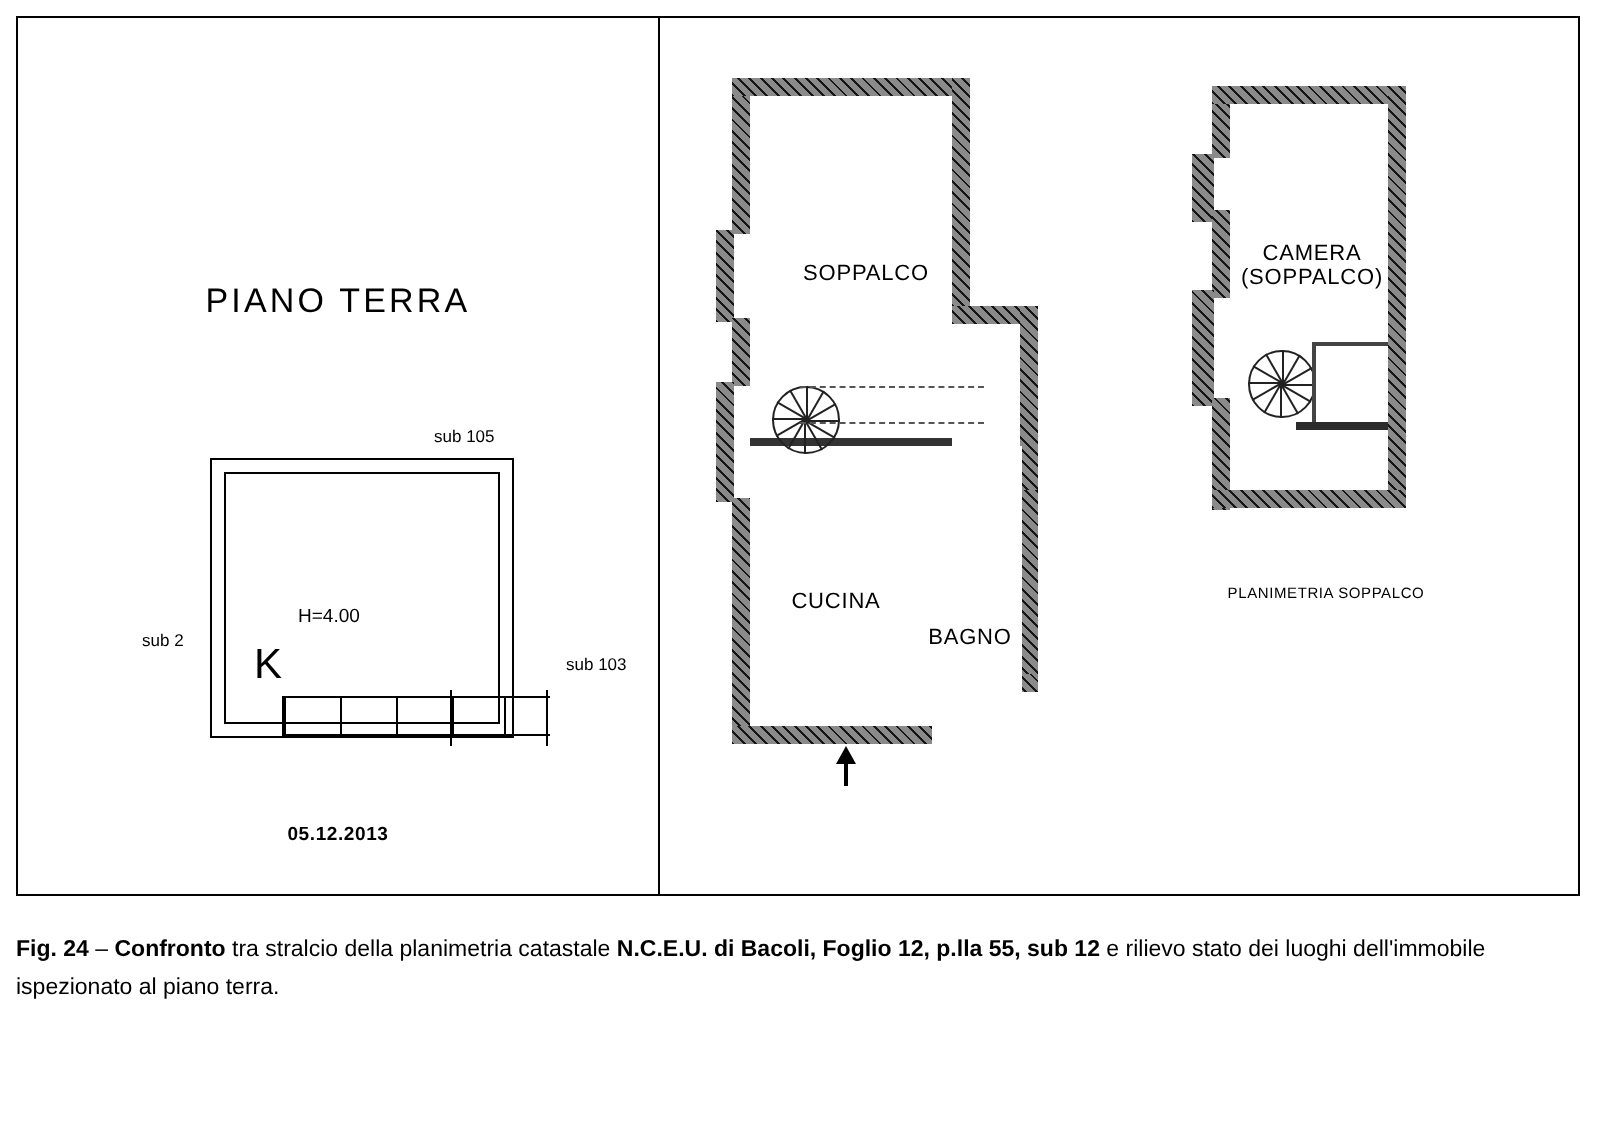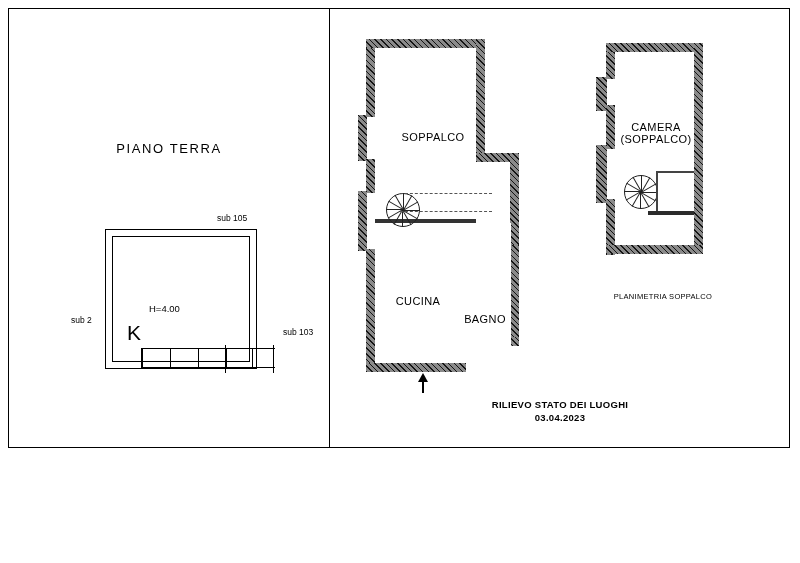--- a/index.html
+++ b/index.html
@@ -61,21 +61,21 @@
   }
   .panel-caption.left-cap { bottom: 22px; }
   .panel-caption.right-cap { bottom: 22px; }
 
   .piano-terra {
     position: absolute;
     left: 0;
     right: 0;
     top: 132px;
     text-align: center;
-    font-size: 13px;
+    font-size: 17px;
     letter-spacing: 1.6px;
   }
 
   
   .cad {
     position: absolute;
     left: 96px;
     top: 220px;
     width: 122px;
     height: 140px;
@@ -277,20 +277,21 @@
         <div class="inner"></div>
         <div class="h-label">H=4.00</div>
         <div class="k-label">K</div>
         <div class="band"></div>
         <div class="band-ext"></div>
         <div class="tick" style="left:120px;"></div>
         <div class="tick" style="left:168px;"></div>
       </div>
 
       <div class="panel-caption left-cap">
+        <div>05.12.2013</div>
       </div>
     </div>
 
     <div class="panel panel-right">
       <div class="relief">
 
         <div class="gf">
 
           <div class="wall-hatch" style="left:8px;  top:14px;  width:9px;  height:70px;"></div>
           <div class="wall-hatch" style="left:0px;  top:82px;  width:9px;  height:46px;"></div>
@@ -377,21 +378,20 @@
             <div class="spoke" style="transform:rotate(330deg);"></div>
           </div>
           <div class="wall" style="left:68px; top:128px; width:38px; height:2px; background:#444;"></div>
           <div class="wall" style="left:68px; top:128px; width:2px; height:42px; background:#444;"></div>
           <div class="wall" style="left:60px; top:168px; width:46px; height:4px; background:#2b2b2b;"></div>
         </div>
 
         <div class="soppalco-caption">PLANIMETRIA SOPPALCO</div>
       </div>
 
-      <div class="panel-caption right-cap">
-        <div>RILIEVO STATO DEI LUOGHI</div>
-        <div>03.04.2023</div>
-      </div>
     </div>
   </div>
 
+  <div class="caption">
+    <b>Fig. 24</b><span> – </span><b>Confronto</b><span> tra stralcio della planimetria catastale </span><b>N.C.E.U. di Bacoli, Foglio 12, p.lla 55, sub 12</b><span> e rilievo stato dei luoghi dell'immobile ispezionato al piano terra.</span>
+  </div>
 
 </div>
 
 </body></html>

